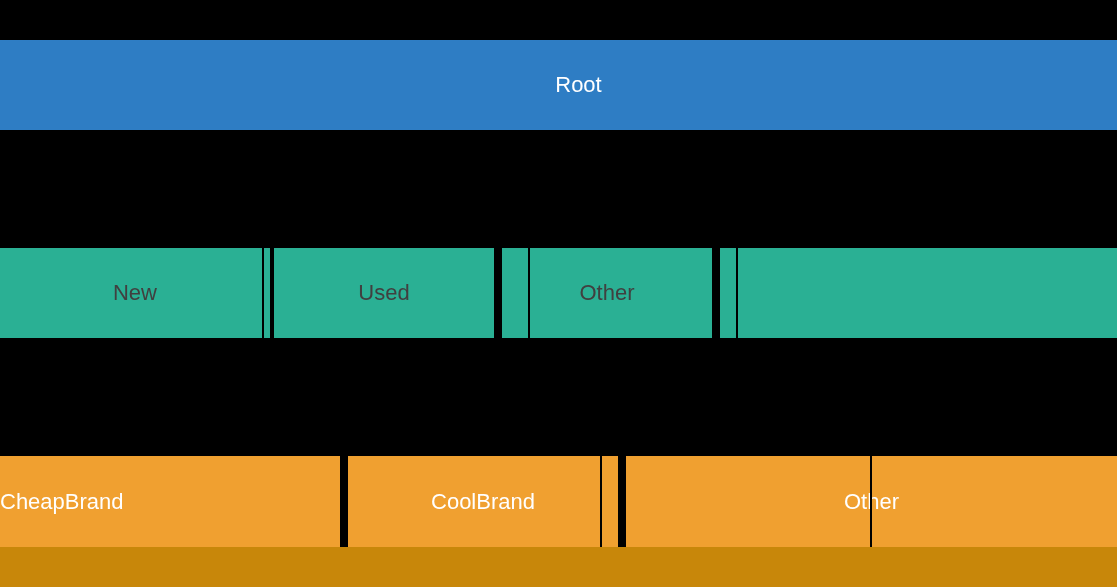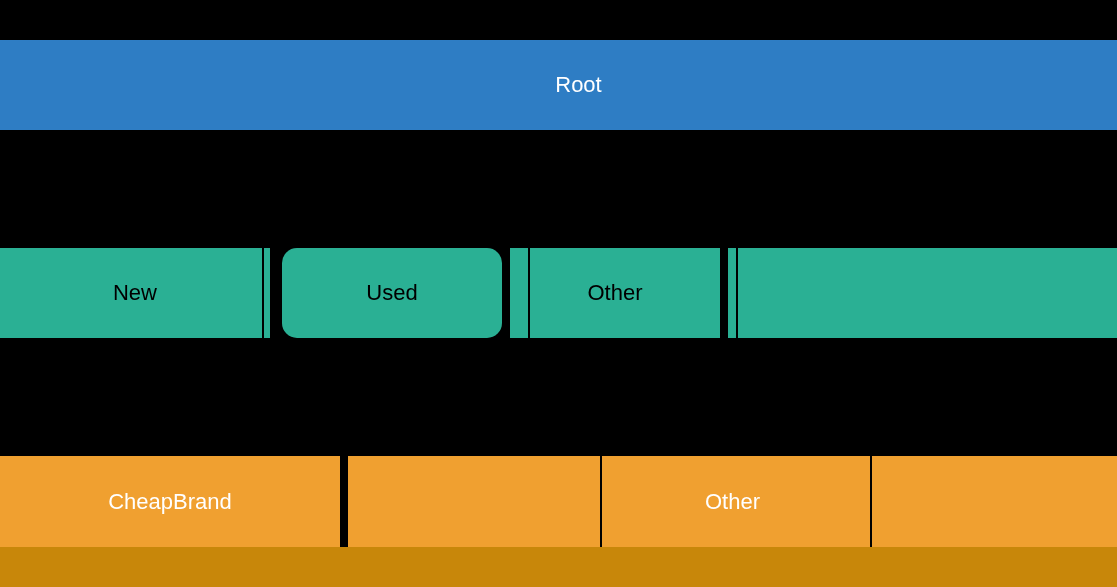--- a/index.html
+++ b/index.html
@@ -49,63 +49,61 @@
       justify-content: center;
     }
 
     .condition-used {
       width: 220px;
       height: 90px;
       background: #2ab094;
       display: flex;
       align-items: center;
       justify-content: center;
-      margin-left: 12px;
-      border-radius: 15px;
+      margin-left: 4px;
     }
 
     .condition-other {
       width: 210px;
       height: 90px;
       background: #2ab094;
       display: flex;
       align-items: center;
       justify-content: center;
       margin-left: 8px;
     }
 
     .condition-rest {
       flex: 1;
       height: 90px;
       background: #2ab094;
       margin-left: 8px;
     }
 
     .condition-label {
-      color: #000000;
+      color: #404040;
       font-size: 22px;
       font-weight: normal;
     }
 
     .brand-row {
       position: absolute;
       top: 456px;
       left: 0;
       width: 1117px;
       height: 91px;
       display: flex;
     }
 
     .brand-cheapbrand {
       width: 340px;
       height: 91px;
       background: #f0a030;
       display: flex;
       align-items: center;
-      justify-content: center;
     }
 
     .brand-coolbrand {
       width: 270px;
       height: 91px;
       background: #f0a030;
       display: flex;
       align-items: center;
       justify-content: center;
       margin-left: 8px;
@@ -205,20 +203,23 @@
 </div>
 
 <div class="divider-v1"></div>
 <div class="divider-v2"></div>
 <div class="divider-v3"></div>
 
 <div class="brand-row">
   <div class="brand-cheapbrand">
     <span class="brand-label">CheapBrand</span>
   </div>
+  <div class="brand-coolbrand">
+    <span class="brand-label">CoolBrand</span>
+  </div>
   <div class="brand-other">
     <span class="brand-label">Other</span>
   </div>
 </div>
 
 <div class="divider-brand1"></div>
 <div class="divider-brand2"></div>
 
 <div class="gold-bar"></div>
 

